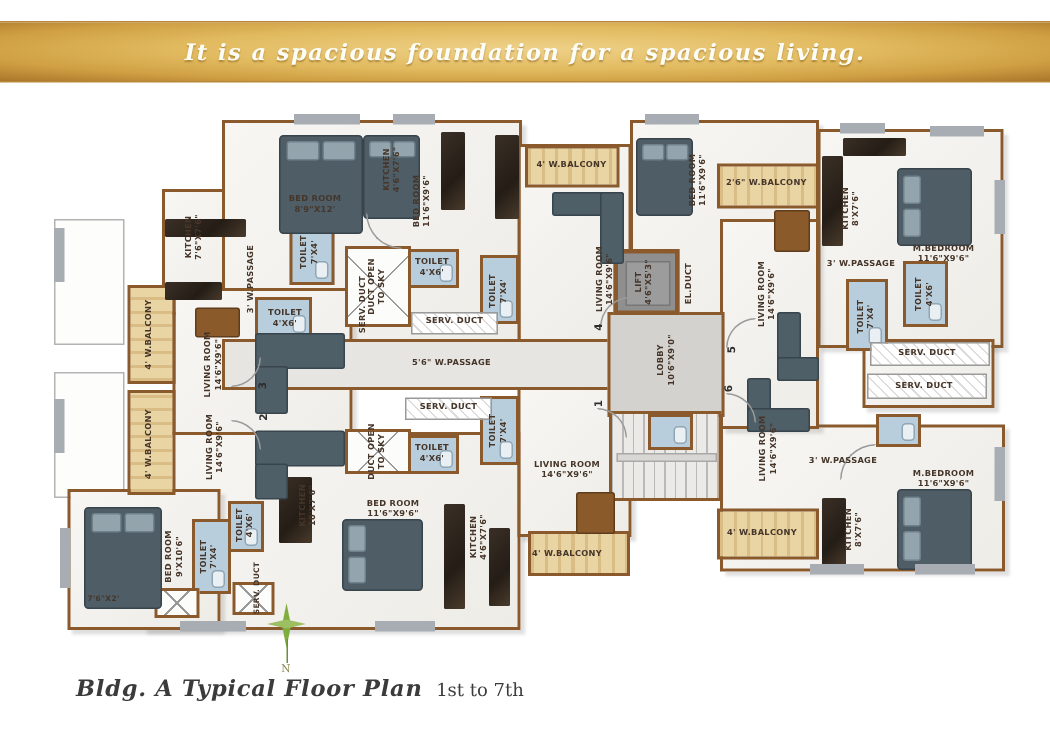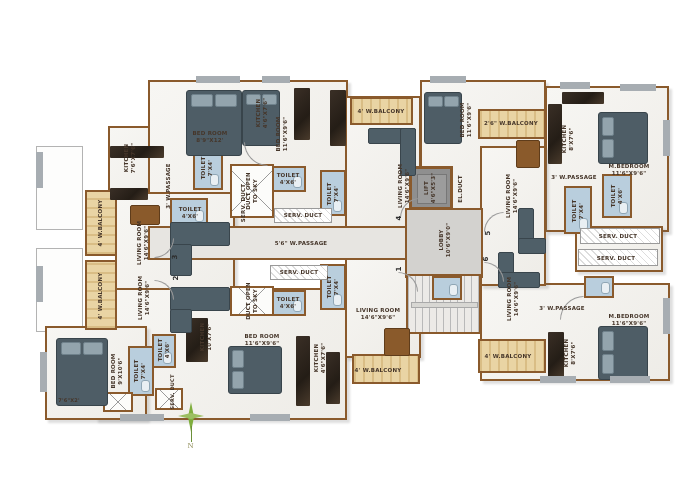--- a/index.html
+++ b/index.html
@@ -58,20 +58,23 @@
     font:7px "DejaVu Serif",serif;color:#8d8a55;letter-spacing:1px}
   .caption{position:absolute;left:40px;top:449px;width:320px;text-align:center;z-index:50}
   .cap-script{font-family:"DejaVu Serif",serif;font-style:italic;font-weight:bold;font-size:15px;color:#3b3b3b;letter-spacing:.5px}
   .cap-plain{font-family:"DejaVu Serif",serif;font-size:12px;color:#3b3b3b;margin-left:4px}
 </style>
 </head>
 <body>
 
 <div class="page">
 
+  <div class="banner">
+    <span class="tagline">It is a spacious foundation for a spacious living.</span>
+  </div>
 
   <div class="plan">
 
     <div class="terr" style="left:36px;top:146px;width:47px;height:84px"></div>
     <div class="terr" style="left:36px;top:248px;width:47px;height:84px"></div>
 
     <div class="rm" style="left:108px;top:126px;width:82px;height:84px"></div>
     <div class="rm" style="left:148px;top:80px;width:200px;height:160px"></div>
     <div class="rm" style="left:345px;top:96px;width:76px;height:142px"></div>
     <div class="rm" style="left:420px;top:80px;width:126px;height:136px"></div>
@@ -291,14 +294,18 @@
     <div class="fn" style="left:486px;top:259px">6</div>
   </div>
 
   <div class="compass">
     <div class="c-v"></div>
     <div class="c-h"></div>
     <div class="c-spike"></div>
     <div class="c-n">N</div>
   </div>
 
+  <div class="caption">
+    <span class="cap-script">Bldg. A Typical Floor Plan</span>
+    <span class="cap-plain">1st to 7th</span>
+  </div>
 
 </div>
 
 </body></html>

